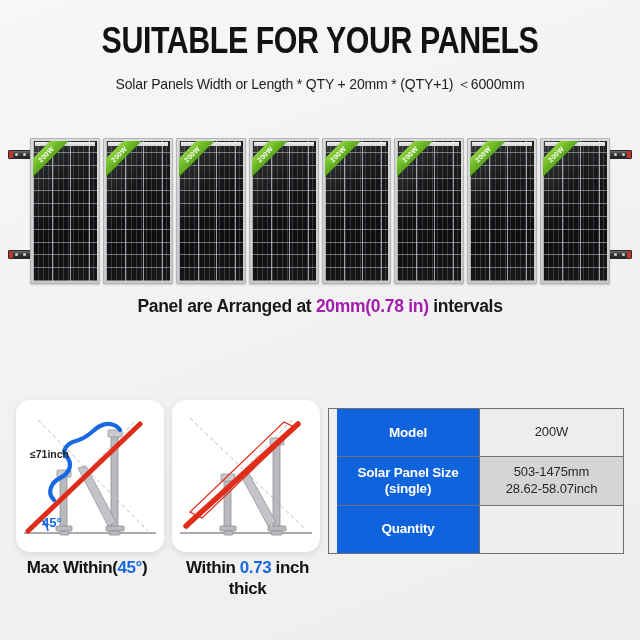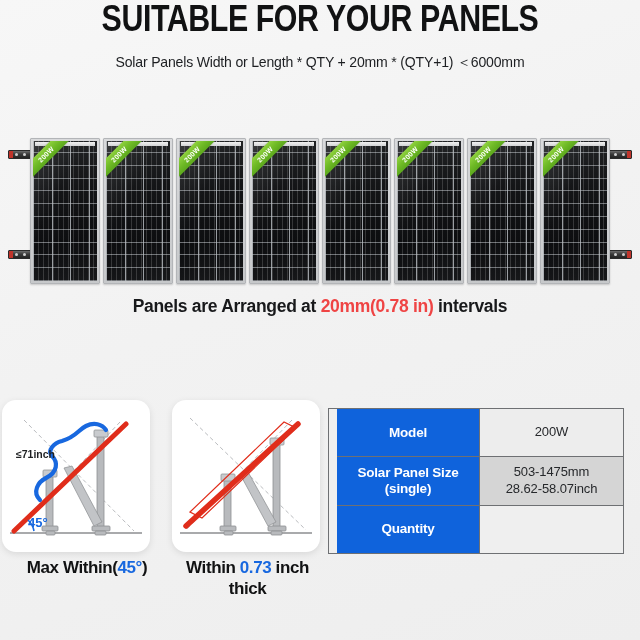--- a/index.html
+++ b/index.html
@@ -8,21 +8,21 @@
     width: 640px;
     height: 640px;
     overflow: hidden;
     font-family: "Liberation Sans", sans-serif;
     background: linear-gradient(160deg, #f7f7f7 0%, #f2f2f2 45%, #eeeeee 100%);
     position: relative;
     -webkit-font-smoothing: antialiased;
   }
 
   
-  .header { text-align: center; }
+  .header { padding-top: 22px; text-align: center; }
 
   .title {
     font-size: 37px;
     font-weight: 900;
     letter-spacing: -0.5px;
     color: #111213;
     transform: scaleX(0.82);
     transform-origin: center;
     white-space: nowrap;
     line-height: 1.05;
@@ -138,33 +138,33 @@
   .interval {
     position: absolute;
     left: 0; top: 296px;
     width: 640px;
     text-align: center;
     font-size: 17.5px;
     font-weight: 600;
     color: #18191b;
     letter-spacing: -0.3px;
   }
-  .interval .hl { color: #ef4444; }
+  .interval .hl { color: #a21caf; }
 
   
   .bottom { position: absolute; left: 0; top: 398px; width: 640px; height: 242px; }
 
   .card {
     position: absolute;
     background: #ffffff;
     border-radius: 14px;
     box-shadow: 0 2px 7px rgba(0,0,0,.10);
     overflow: hidden;
   }
-  .card.c1 { left: 2px; top: 2px;  width: 148px; height: 152px; }
+  .card.c1 { left: 16px; top: 2px;  width: 148px; height: 152px; }
   .card.c2 { left: 172px; top: 2px; width: 148px; height: 152px; }
 
   .caption {
     position: absolute;
     text-align: center;
     font-size: 17px;
     font-weight: 700;
     color: #111213;
     letter-spacing: -0.4px;
     line-height: 1.22;
@@ -299,21 +299,21 @@
       <div class="panel">
         <div class="panel-glass">
           <div class="panel-top-strip"></div>
           <div class="ribbon">200W</div>
         </div>
       </div>
     </div>
 </div>
 
 <div class="interval">
-  <span>Panels are Arranged at </span><span class="hl">20mm(0.78 in)</span><span> intervals</span>
+  <span>Panel are Arranged at </span><span class="hl">20mm(0.78 in)</span><span> intervals</span>
 </div>
 
 <div class="bottom">
 
   <div class="card c1">
     <svg width="148" height="152" viewBox="0 0 148 152">
 
       <line x1="8" y1="133" x2="140" y2="133" stroke="#8c8e91" stroke-width="1.6"></line>
 
       <line x1="22" y1="20" x2="132" y2="131" stroke="#b9bbbe" stroke-width="1" stroke-dasharray="4 3"></line>

